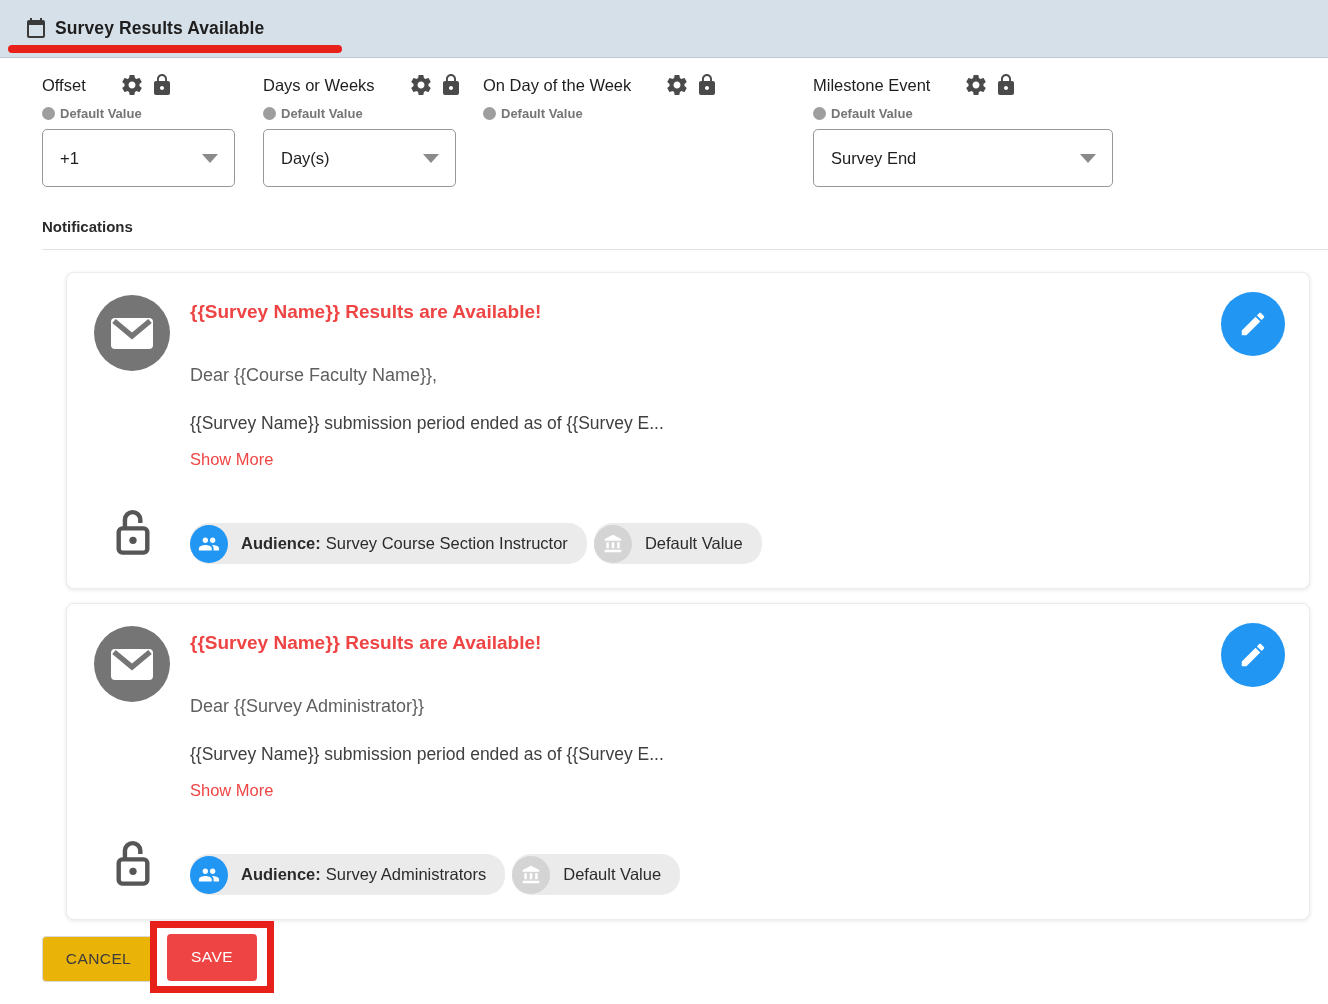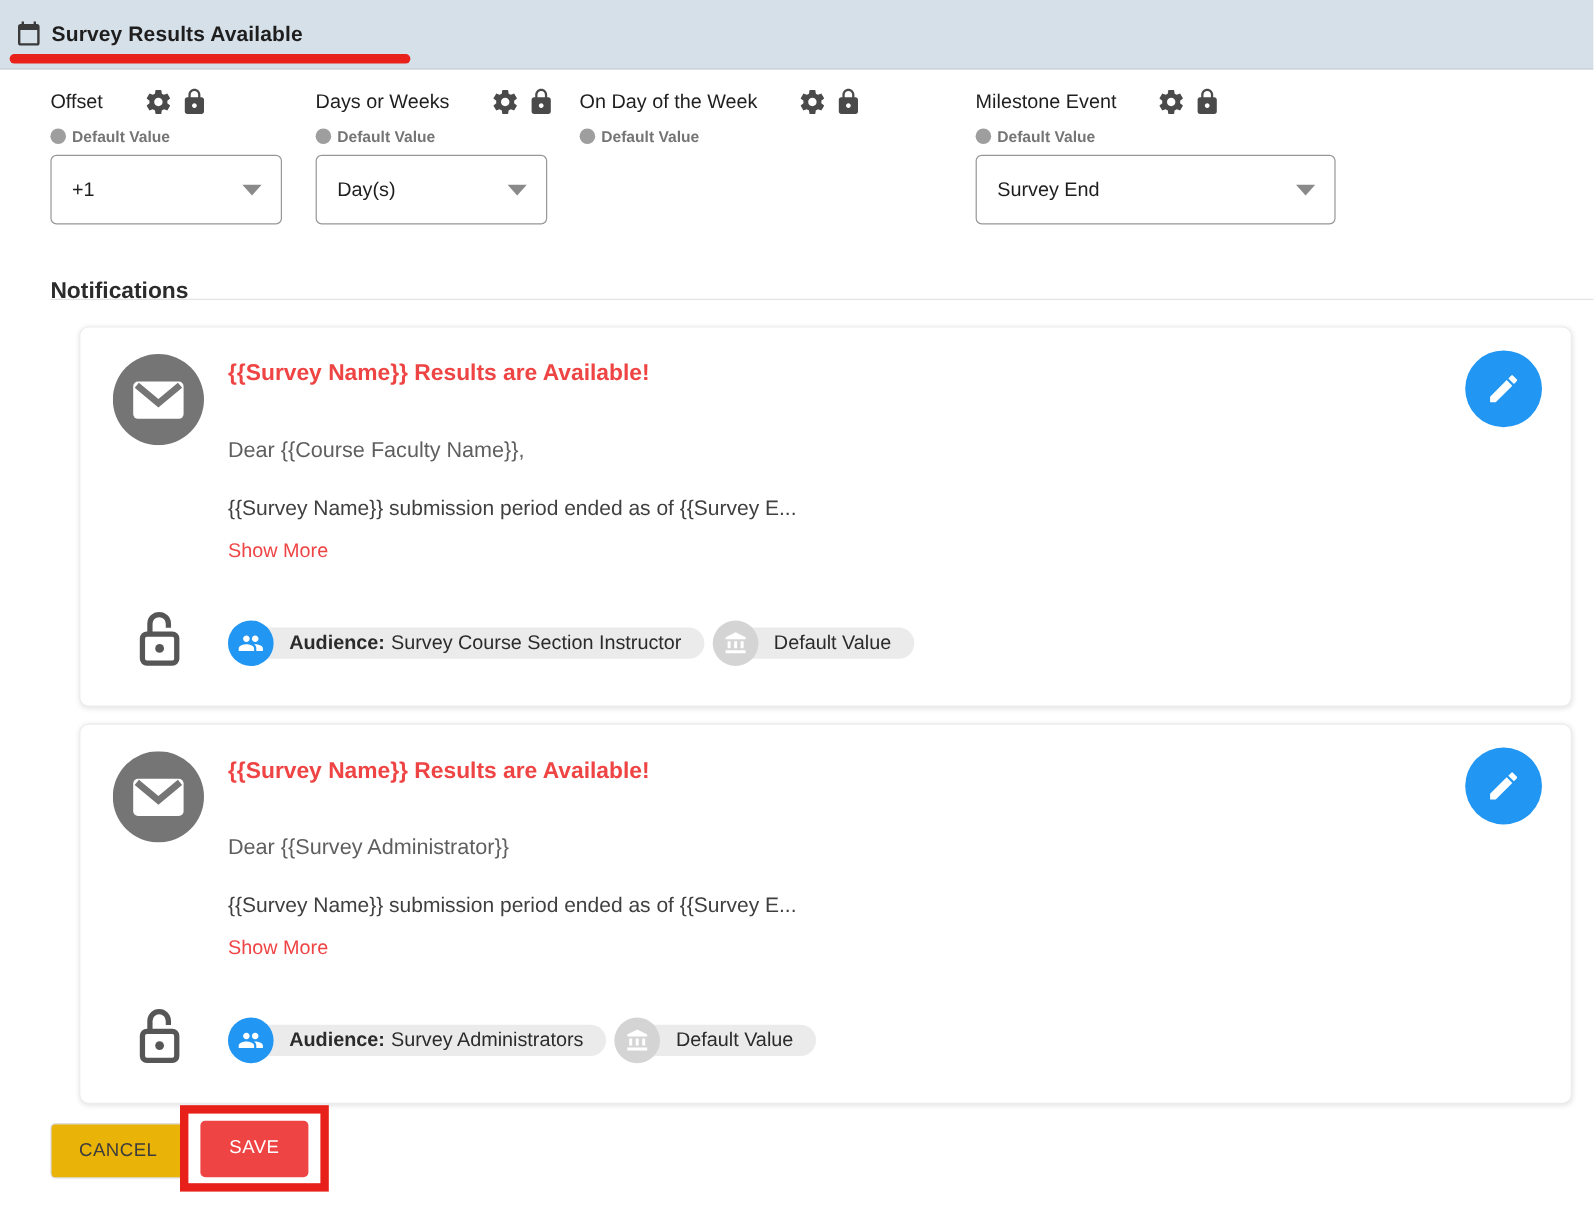--- a/index.html
+++ b/index.html
@@ -6,21 +6,21 @@
   html,body { margin:0; padding:0; }
   body {
     width:1328px; height:1004px; position:relative; overflow:hidden;
     background:#ffffff; font-family:"Liberation Sans", sans-serif; color:#212121;
   }
 
   
   .header {
     position:absolute; top:0; left:0; width:1328px; height:58px;
     background:#D6E0E9; border-bottom:1px solid rgba(0,0,0,0.10);
-    display:flex; align-items:center; padding-left:12px;
+    display:flex; align-items:center; padding-left:24px;
   }
   .header-title { font-size:17.5px; font-weight:bold; color:#1E1E1E; margin-left:7px; letter-spacing:0.1px; }
   .red-underline {
     position:absolute; top:45px; left:8px; width:334px; height:8px;
     background:#E8211A; border-radius:4px;
   }
 
   
   .fields { position:absolute; top:70px; left:42px; display:flex; }
   .field { display:flex; flex-direction:column;text-align:center; }
@@ -40,39 +40,39 @@
     display:flex; align-items:center; padding:0 17px; position:relative; cursor:pointer;
   }
   .selectbox-value { font-size:16.5px; color:#1E1E1E; }
   .caret {
     position:absolute; right:16px; top:50%; margin-top:-4px;
     width:0; height:0; border-left:8px solid transparent; border-right:8px solid transparent;
     border-top:9px solid #8A8A8A;
   }
 
   
-  .notif-heading { position:absolute; top:232px; left:42px; font-size:19px; font-weight:bold; color:#2B2B2B; }
+  .notif-heading { position:absolute; top:218px; left:42px; font-size:15px; font-weight:bold; color:#2B2B2B; }
   .notif-divider { position:absolute; top:249px; left:42px; width:1286px; height:1px; background:#E2E2E2; }
 
   .card {
     position:absolute; left:66px; width:1244px; height:317px;
     background:#fff; border:1px solid #ECECEC; border-radius:8px;
     box-shadow:0 1px 4px rgba(0,0,0,0.10);
   }
   .card1 { top:272px; }
   .card2 { top:603px; }
   .mail-badge { position:absolute; left:27px; top:22px; width:76px; height:76px; }
   .card-title { position:absolute; left:123px; top:28px; font-size:19px; font-weight:bold; color:#ef4444; white-space:nowrap; }
   .card-greeting { position:absolute; left:123px; top:92px; font-size:18px; color:#5F5F5F; white-space:nowrap; }
   .card-body { position:absolute; left:123px; top:140px; font-size:17.5px; color:#404040; white-space:nowrap; }
   .show-more { position:absolute; left:123px; top:177px; font-size:16.5px; color:#ef4444; cursor:pointer; }
   .lock-open { position:absolute; left:44px; top:230px; width:44px; height:60px; }
   .chips-row { position:absolute; left:123px; top:250px; display:flex; align-items:center; gap:7px; }
   .chip {
-    display:inline-flex; align-items:center; height:26px; background:#EBEBEB;
+    display:inline-flex; align-items:center; height:41px; background:#EBEBEB;
     border-radius:19px; padding-right:19px; white-space:nowrap;
   }
   .chip-circle {
     width:38px; height:38px; border-radius:50%; flex:none;
     display:flex; align-items:center; justify-content:center;
   }
   .chip-circle.blue { background:#2196F3; }
   .chip-circle.gray { background:#D4D4D4; }
   .chip-text { font-size:16.5px; color:#2B2B2B; margin-left:13px; }
   .chip-text b { margin-right:5px; }

